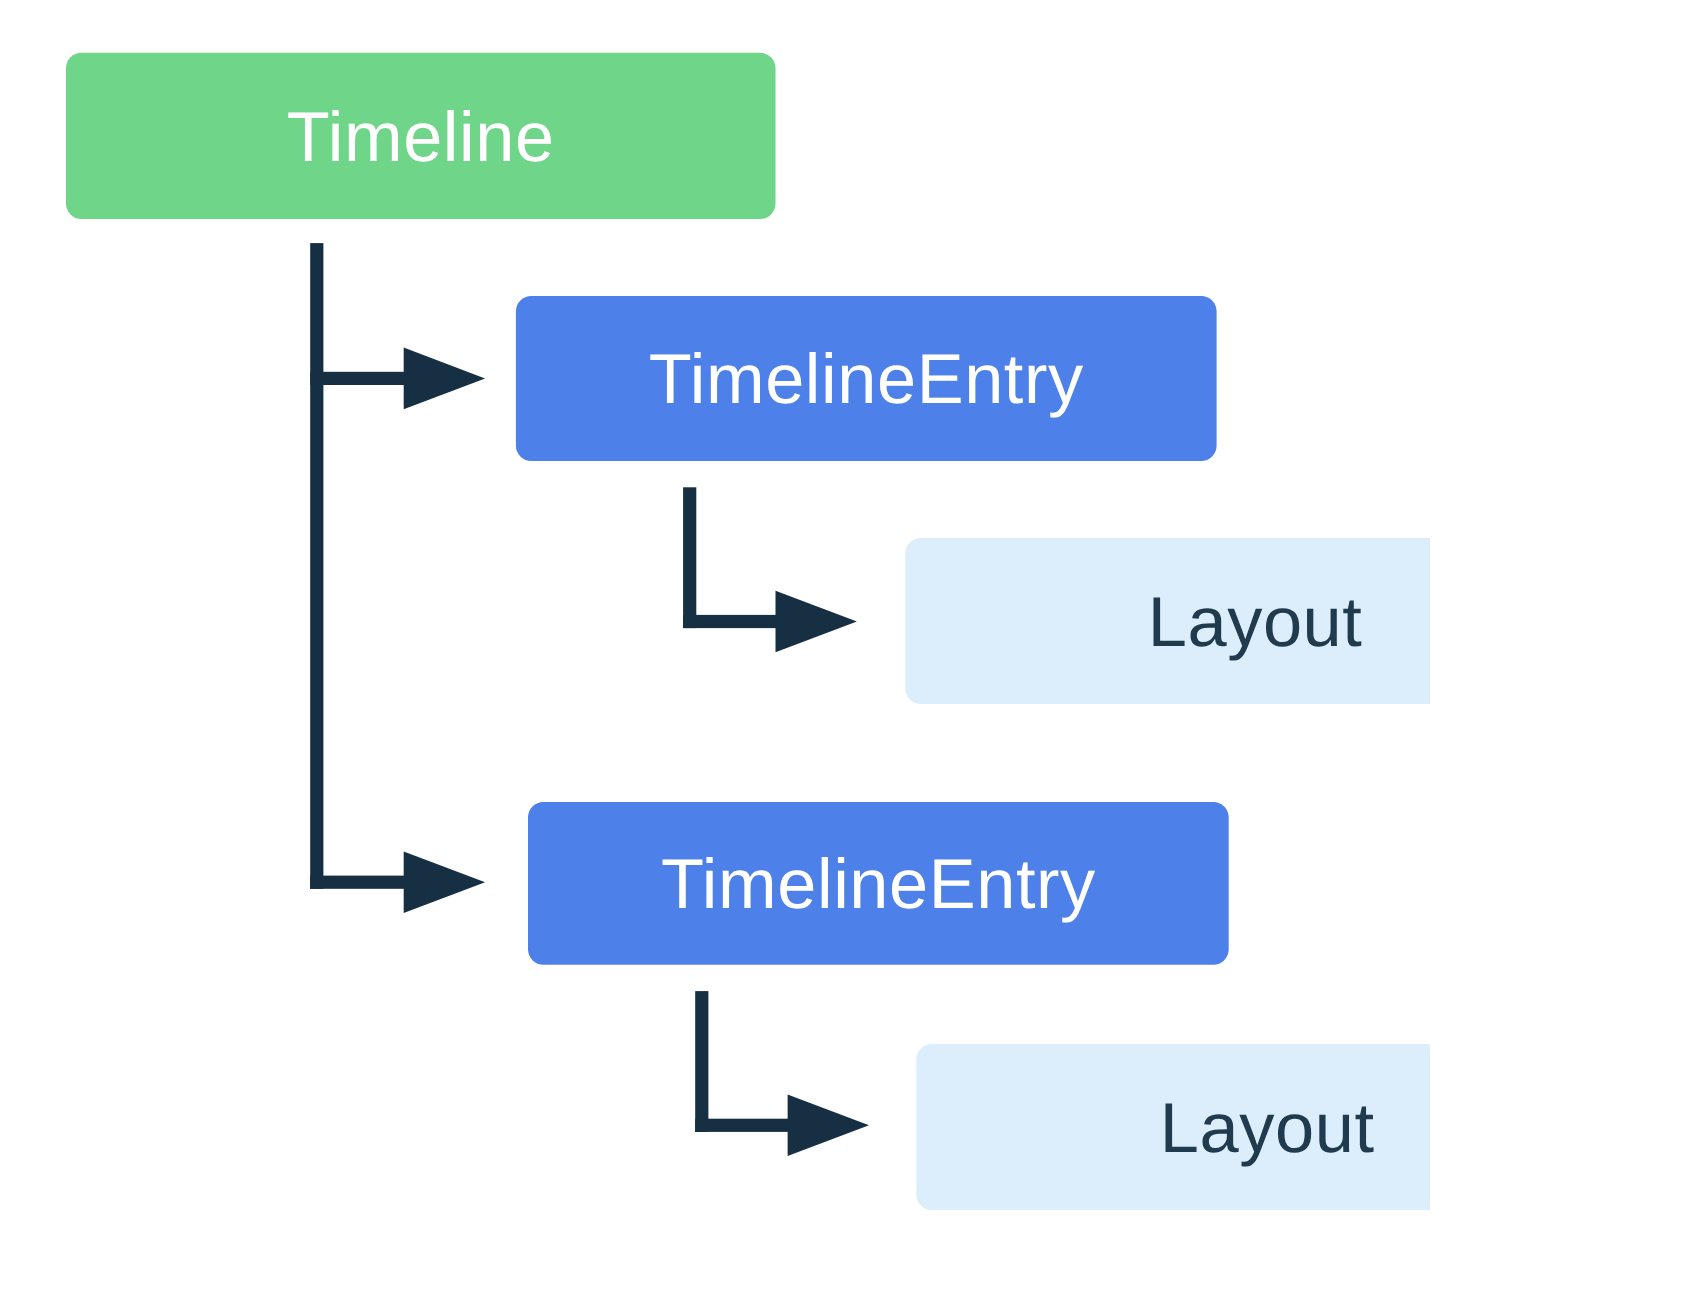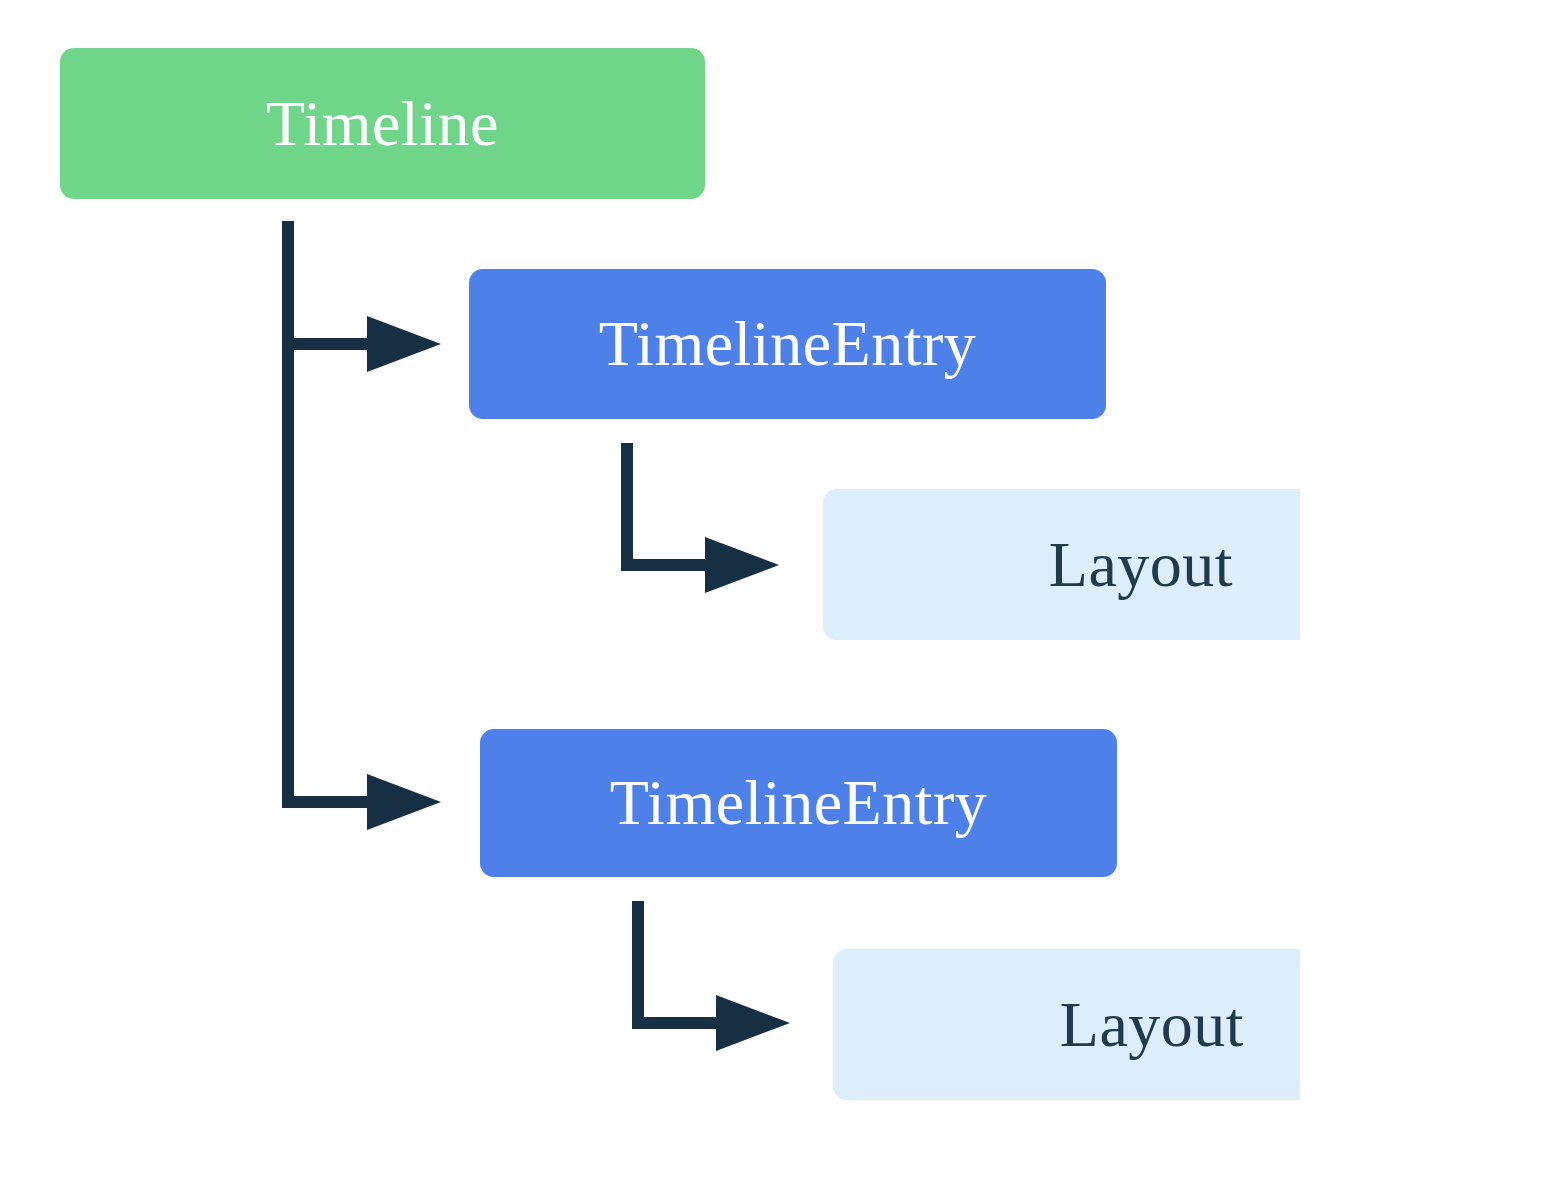--- a/index.html
+++ b/index.html
@@ -2,21 +2,21 @@
 <html><head>
 <meta charset="utf-8">
 <style>
   html, body { margin: 0; padding: 0; background: #ffffff; }
   .canvas {
     position: relative;
     width: 1300px;
     height: 1184px;
     background: #ffffff;
     overflow: hidden;
-    font-family: Liberation Serif, serif;
+    font-family: Liberation Sans, sans-serif;
   }
   .node {
     position: absolute;
     display: flex;
     align-items: center;
     justify-content: center;
     border-radius: 14px;
     font-size: 64px;
     font-weight: 400;
     letter-spacing: 0.5px;

